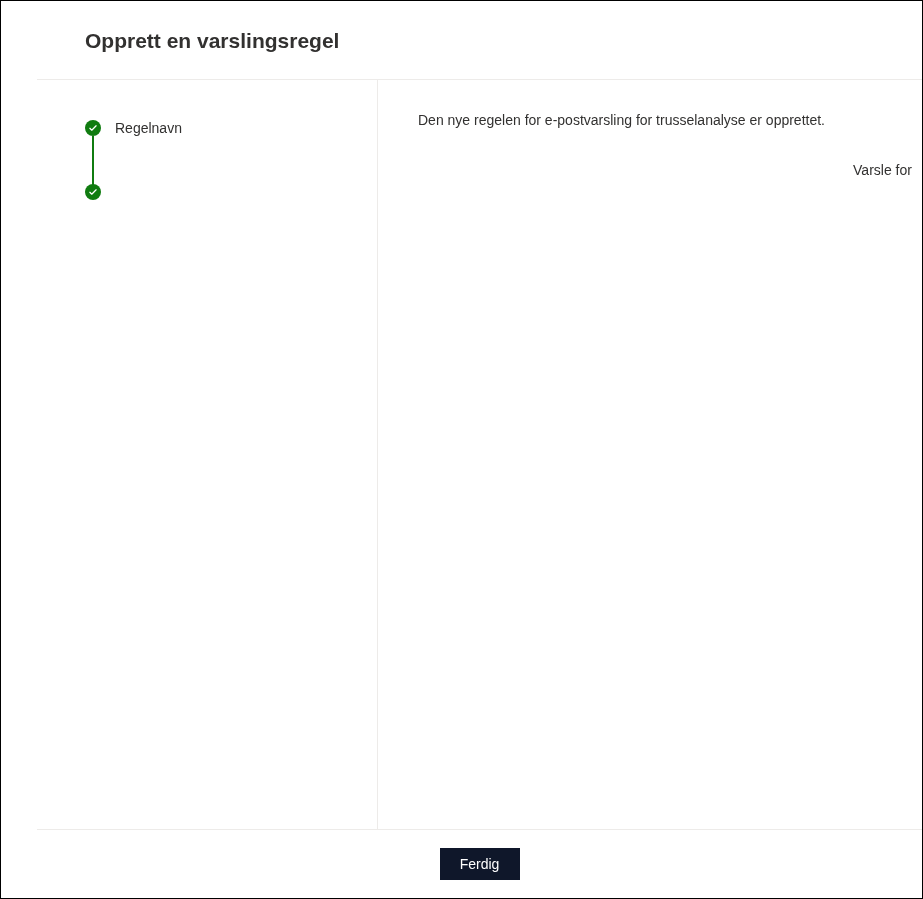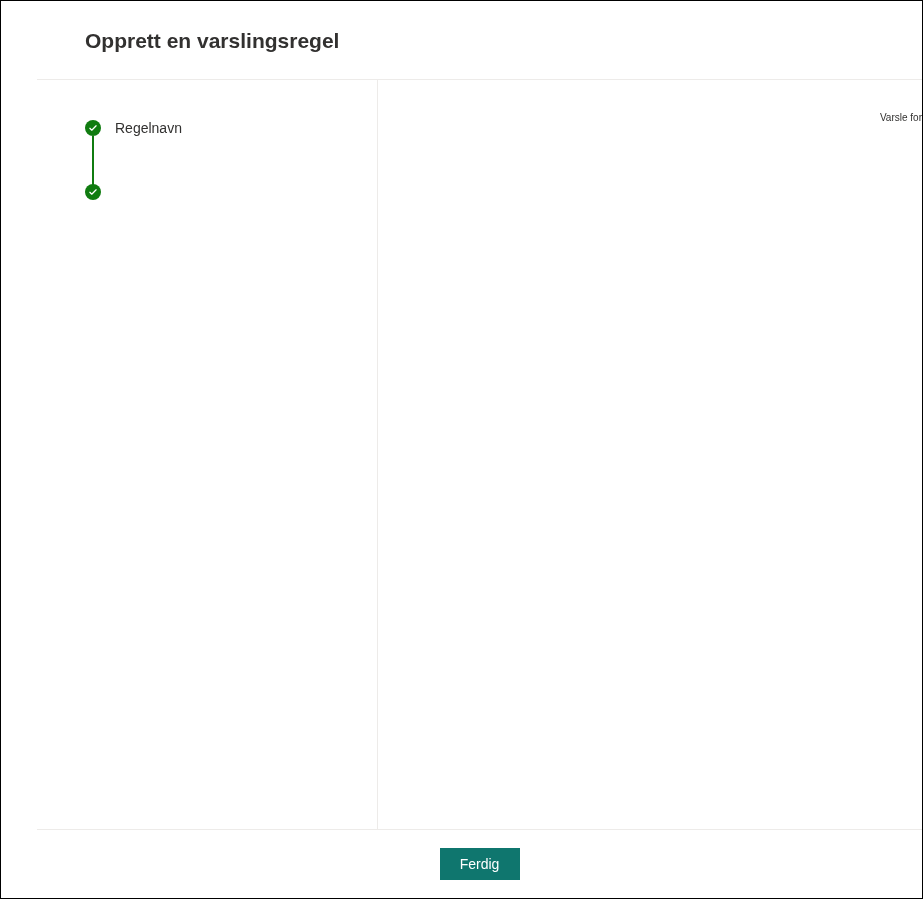--- a/index.html
+++ b/index.html
@@ -118,35 +118,35 @@
       color: #323130;
       margin-left: 238px;
       white-space: nowrap;
     }
     .success-description {
       font-size: 14px;
       color: #323130;
       margin-bottom: 34px;
     }
     .detail-label {
-      font-size: 10px;
-      color: #323130;
-      text-align: right;
+      font-size: 14px;
+      color: #323130;
+      text-align: center;
       padding-right: 0;
       margin-left: 425px;
       white-space: nowrap;
     }
     .dialog-footer {
       border-top: 1px solid #edebe9;
       padding: 18px 0;
       display: flex;
       justify-content: center;
     }
     .done-button {
-      background: #0f766e;
+      background: #0f172a;
       color: #ffffff;
       border: none;
       padding: 8px 20px;
       font-size: 14px;
       font-weight: 400;
       cursor: pointer;
       min-width: 80px;
       height: 32px;
     }
   </style>
@@ -183,20 +183,21 @@
           </span>
           <span class="step-label"></span>
         </li>
 
 
 
       </ul>
     </nav>
 
     <main class="main">
+      <p class="success-description">Den nye regelen for e-postvarsling for trusselanalyse er opprettet.</p>
       <div class="detail-label">Varsle for</div>
     </main>
 
   </div>
 
   <div class="dialog-footer">
     <button class="done-button">Ferdig</button>
   </div>
 
 </div>

